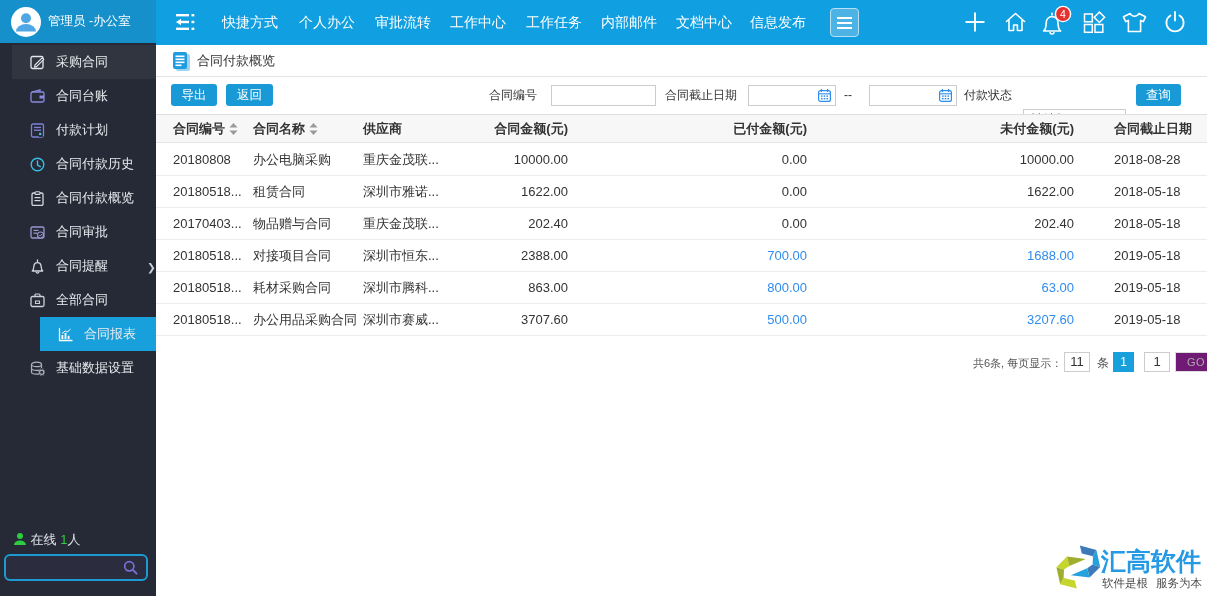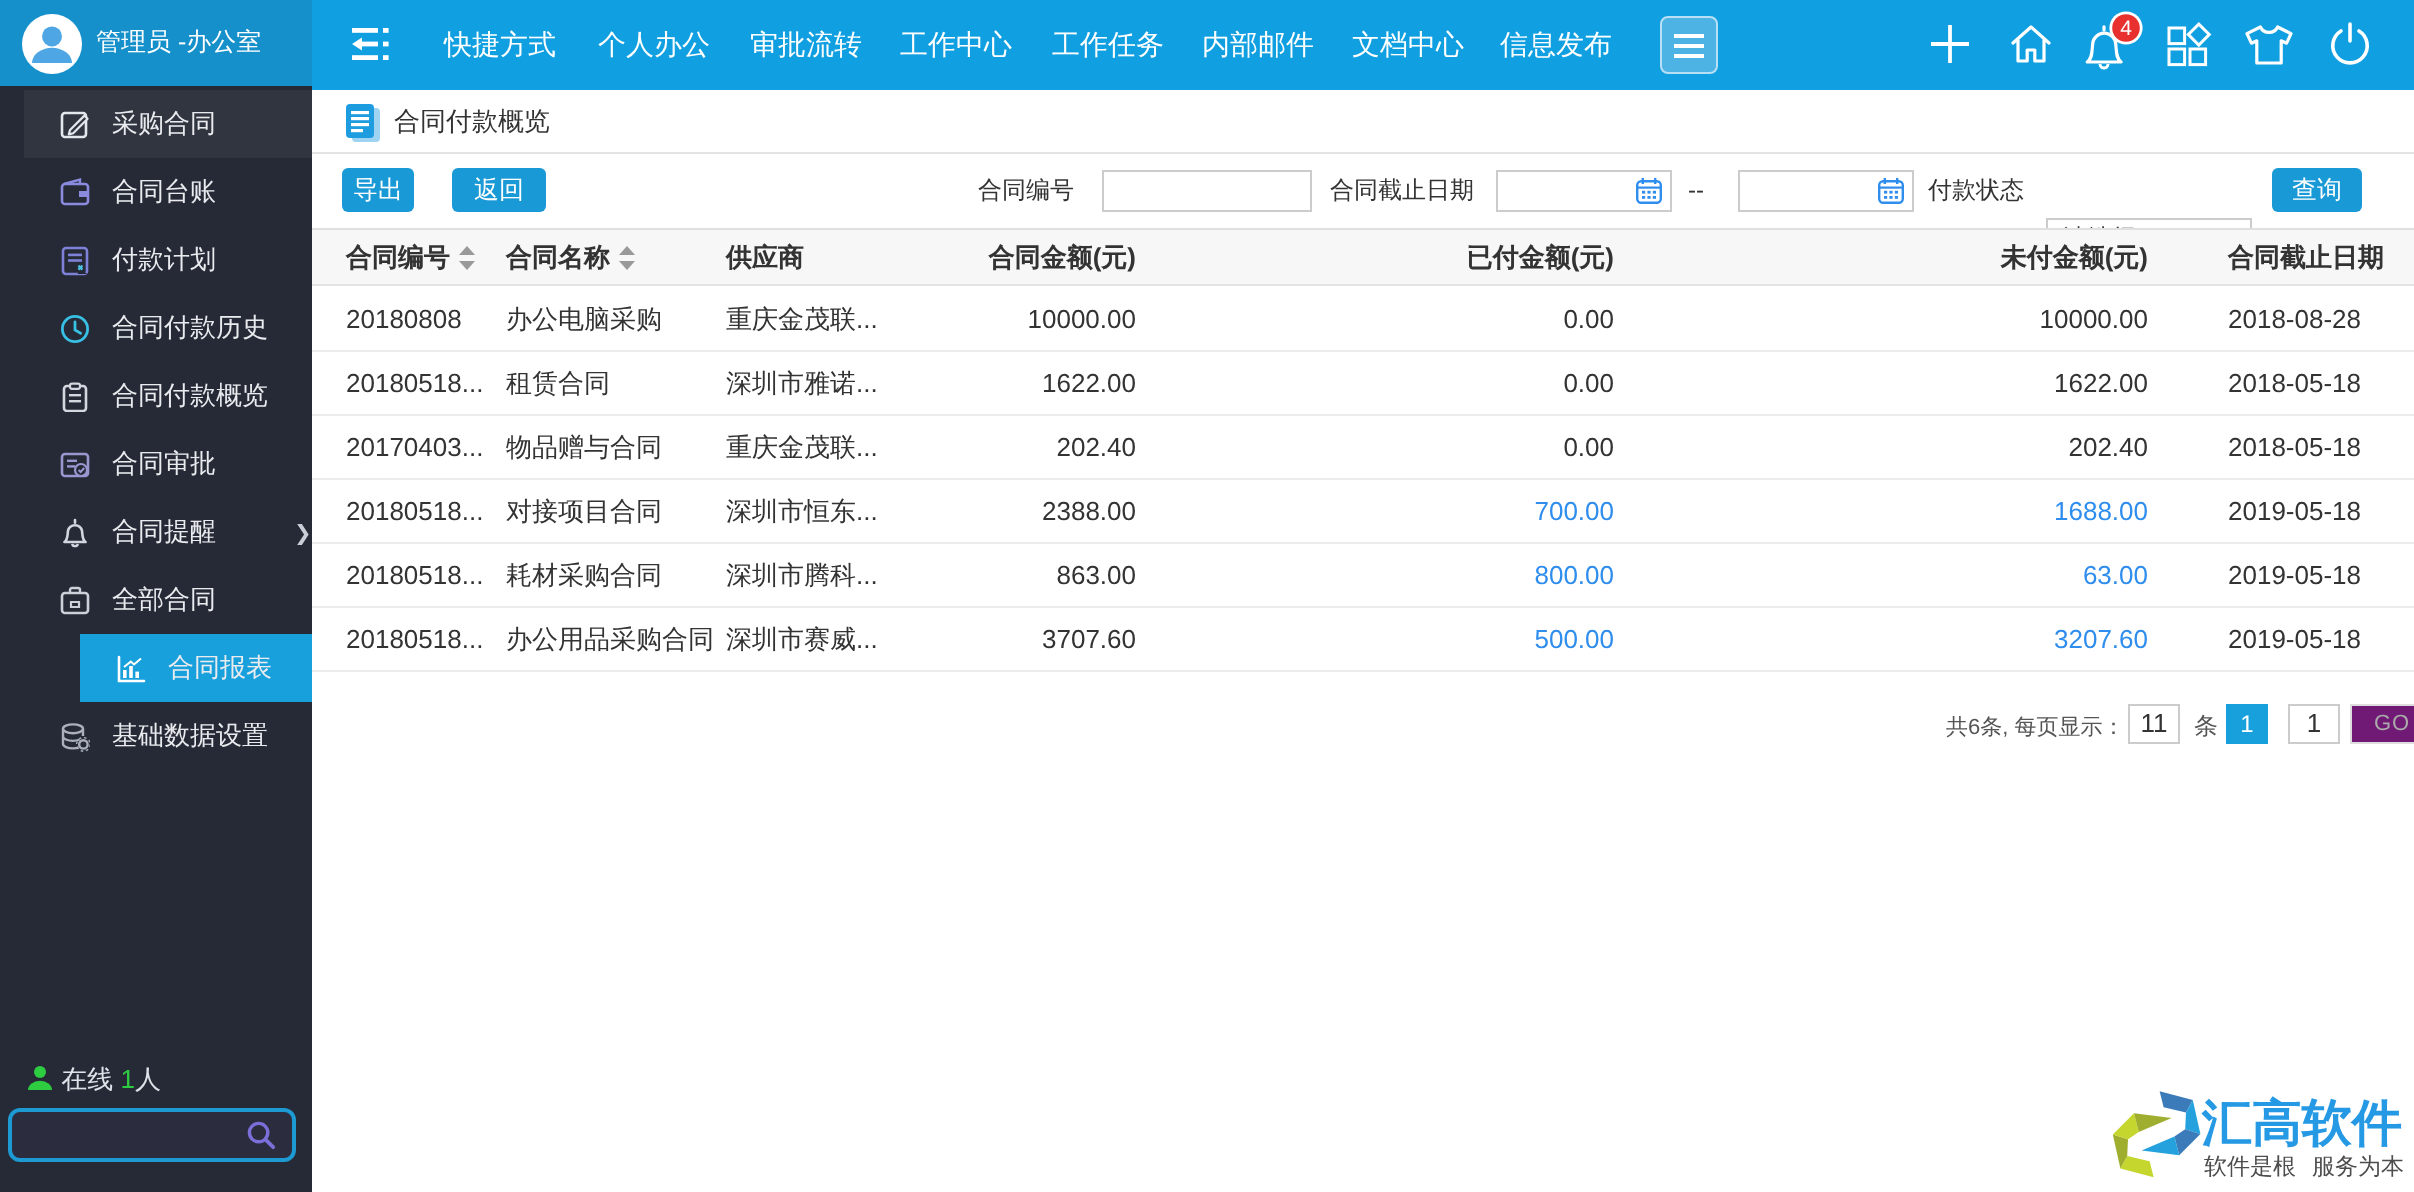--- a/index.html
+++ b/index.html
@@ -223,21 +223,21 @@
       <svg style="position:absolute;left:16px;top:7px" width="19" height="19" viewBox="0 0 19 19">
         <rect x="4" y="2" width="14" height="17" rx="2" fill="#9ed3f2"></rect>
         <rect x="1" y="0" width="14" height="17" rx="2" fill="#1e9ce0"></rect>
         <rect x="3.5" y="3.5" width="9" height="1.6" fill="#fff"></rect>
         <rect x="3.5" y="6.5" width="9" height="1.6" fill="#fff"></rect>
         <rect x="3.5" y="9.5" width="9" height="1.6" fill="#fff"></rect>
         <rect x="3.5" y="12.5" width="6" height="1.6" fill="#fff"></rect>
       </svg>
       <span class="t">合同付款概览</span>
     </div>
-    <div class="btn" style="left:15px; width:36px;">导出</div>
+    <div class="btn" style="left:15px; width:46px;">导出</div>
     <div class="btn" style="left:70px; width:47px;">返回</div>
     <div class="flabel" style="left:333px;">合同编号</div>
     <div class="finput" style="left:395px; width:105px;"></div>
     <div class="flabel" style="left:509px;">合同截止日期</div>
     <div class="finput" style="left:592px; width:88px;">
       <svg class="cal" style="position:absolute;right:4px;top:3px" width="13" height="13" viewBox="0 0 13 13">
           <rect x="0.6" y="1.6" width="11.8" height="10.8" rx="2" fill="none" stroke="#2e8ded" stroke-width="1.2"></rect>
           <rect x="2.8" y="0" width="1.2" height="3" fill="#2e8ded"></rect>
           <rect x="9" y="0" width="1.2" height="3" fill="#2e8ded"></rect>
           <line x1="1" y1="4.8" x2="12" y2="4.8" stroke="#2e8ded" stroke-width="1.1"></line>

